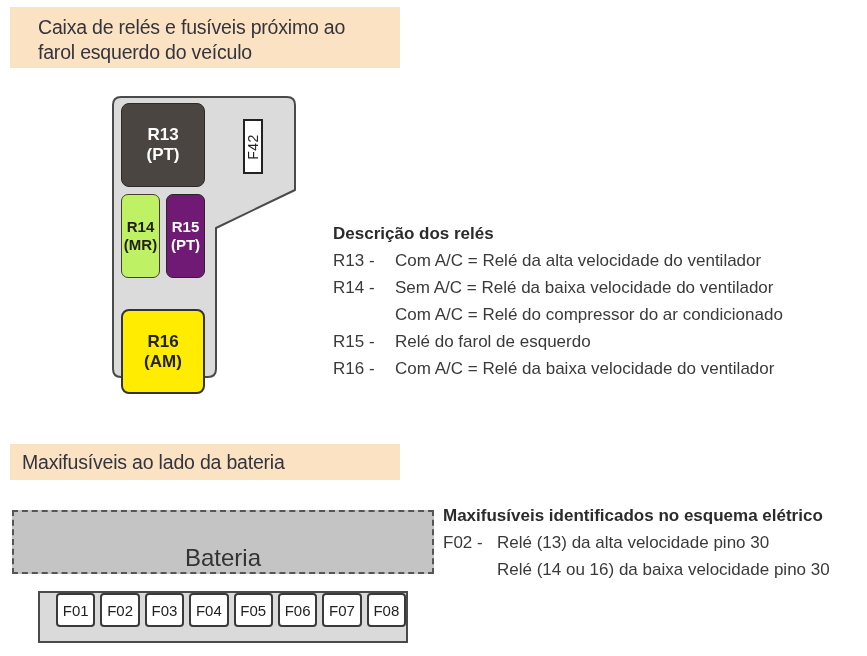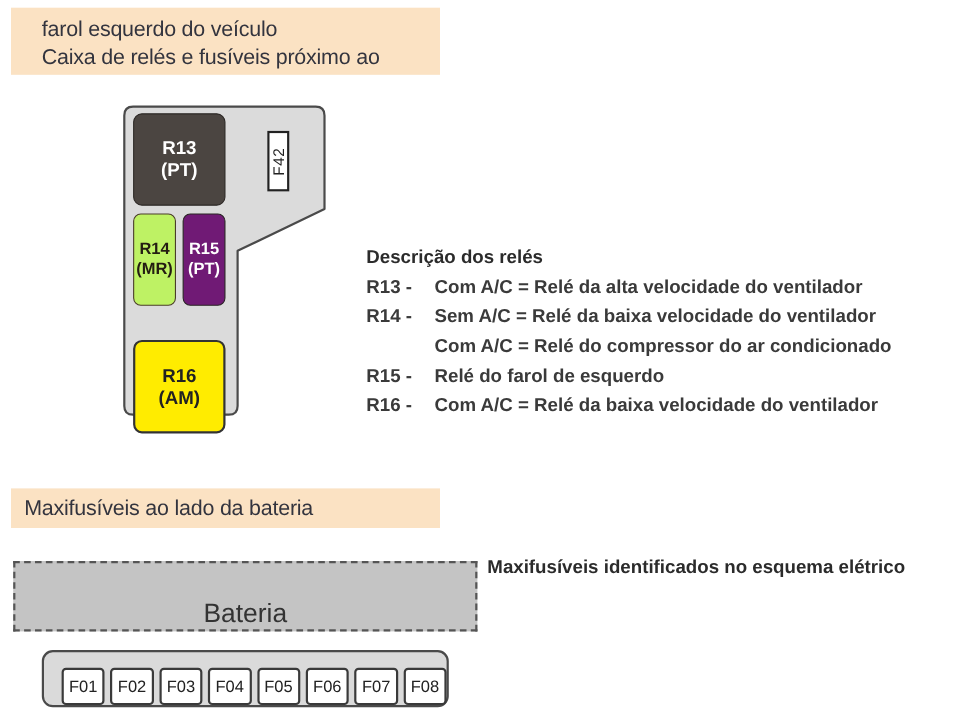--- a/index.html
+++ b/index.html
@@ -31,48 +31,48 @@
   .fuse-f42{
     left:243px;top:119px;width:20px;height:55px;background:#ffffff;border:2px solid #222222;
     display:flex;align-items:center;justify-content:center;
   }
   .fuse-f42 span{transform:rotate(-90deg);font-size:14px;color:#222222;letter-spacing:0.5px;}
 
   
   .desc-block{font-size:17px;}
   .desc-title{font-weight:bold;color:#2b2b2b;line-height:27px;white-space:nowrap;}
   .desc-grid{display:grid;line-height:27px;}
-  .desc-grid.cols-top{grid-template-columns:62px auto;font-weight:bold;}
+  .desc-grid.cols-top{grid-template-columns:62px auto;}
   .desc-grid.cols-bottom{grid-template-columns:54px auto;}
   .desc-grid span{white-space:nowrap;}
 
   
   .battery{
     left:12px;top:510px;width:422px;height:64px;background:#C4C4C4;
     border:2px dashed #555555;display:flex;align-items:flex-end;justify-content:center;
     font-size:24px;color:#333333;
   }
 
   
   .fuse-strip{
     left:38px;top:591px;width:370px;height:52px;background:#DADADA;
-    border:2px solid #4a4a4a;border-radius:10px;
-    display:flex;align-items:flex-end;justify-content:center;gap:5px;padding-left:16px;
+    border:2px solid #4a4a4a;border-radius:0;
+    display:flex;align-items:flex-start;justify-content:center;gap:5px;padding-left:16px;
   }
   .fuse-cell{
     width:40px;height:34px;background:#ffffff;border:2px solid #3a3a3a;border-radius:4px;
     display:flex;align-items:center;justify-content:center;font-size:15px;color:#222222;
   }
 </style>
 </head>
 <body>
 
 <div class="abs header-band h1">
+  <div>Caixa de relés e fusíveis próximo ao</div>
   <div>farol esquerdo do veículo</div>
-  <div>Caixa de relés e fusíveis próximo ao</div>
 </div>
 
 <svg class="abs relay-shape" viewBox="0 0 210 292">
   <path d="M 18 5 H 184 Q 192 5 192 13 V 98 L 113 136 V 277 Q 113 285 105 285 H 18 Q 10 285 10 277 V 13 Q 10 5 18 5 Z" fill="#DBDBDB" stroke="#4A4A4A" stroke-width="2" stroke-linejoin="round"></path>
 </svg>
 
 <div class="abs relay r13">
   <div>R13</div>
   <div>(PT)</div>
 </div>
@@ -111,20 +111,26 @@
 <div class="abs header-band h2">
   <div>Maxifusíveis ao lado da bateria</div>
 </div>
 
 <div class="abs battery">
   <span>Bateria</span>
 </div>
 
 <div class="abs desc-block" style="left:443px;top:502px;">
   <div class="desc-title">Maxifusíveis identificados no esquema elétrico</div>
+  <div class="desc-grid cols-bottom">
+    <span>F02 -</span>
+    <span>Relé (13) da alta velocidade pino 30</span>
+    <span></span>
+    <span>Relé (14 ou 16) da baixa velocidade pino 30</span>
+  </div>
 </div>
 
 <div class="abs fuse-strip">
   <div class="fuse-cell">F01</div>
   <div class="fuse-cell">F02</div>
   <div class="fuse-cell">F03</div>
   <div class="fuse-cell">F04</div>
   <div class="fuse-cell">F05</div>
   <div class="fuse-cell">F06</div>
   <div class="fuse-cell">F07</div>

